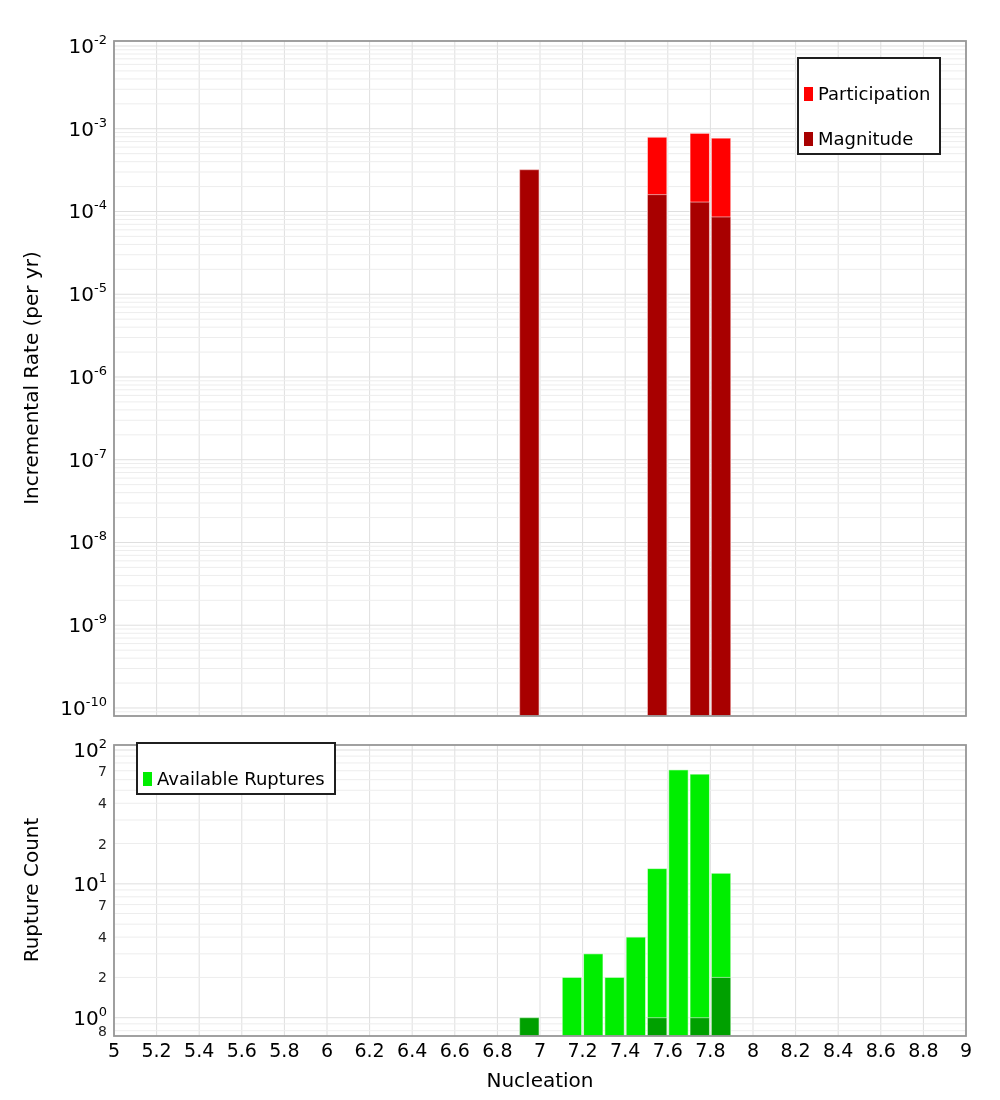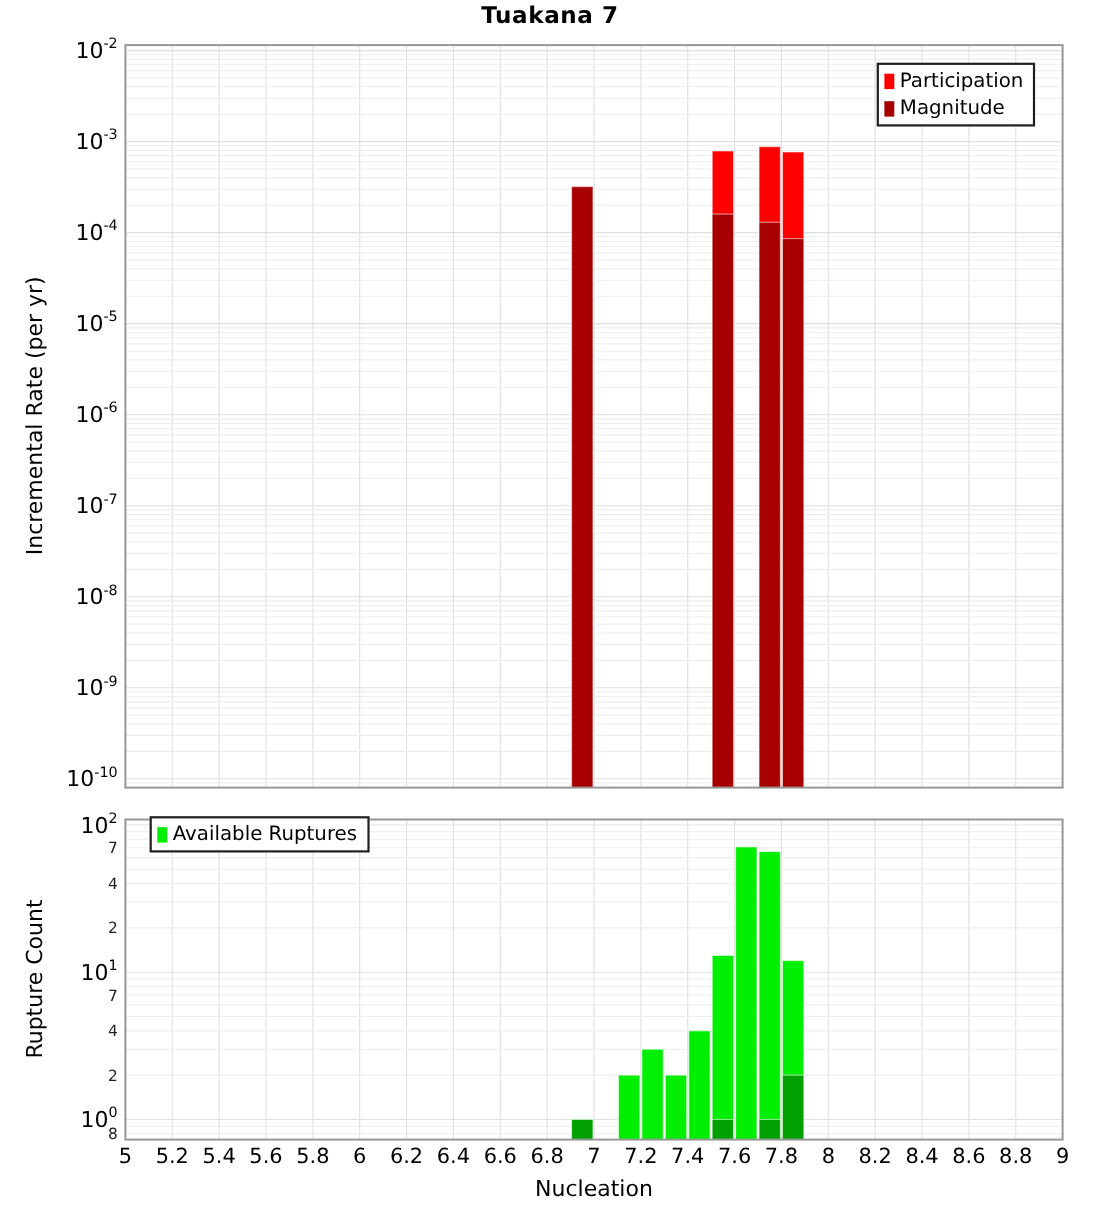--- a/index.html
+++ b/index.html
@@ -10,21 +10,21 @@
               font-size:21px;font-weight:bold;letter-spacing:0.5px;}
   .ylabel{position:absolute;white-space:nowrap;font-size:20px;
           transform:translate(-50%,-50%) rotate(-90deg);}
   #ylabel-top{left:31px;top:378px;}
   #ylabel-bottom{left:31px;top:890px;}
   .xlabel{position:absolute;left:114px;top:1068px;width:852px;text-align:center;font-size:20px;}
   .legend{position:absolute;background:#fff;border:2px solid #1f1f1f;
           padding:2px 9px 2px 5px;display:flex;flex-direction:column;}
   #legend-top{left:797px;top:57px;}
   #legend-bottom{left:136px;top:742px;justify-content:space-between;}
-  .legend-item{display:flex;align-items:center;gap:5px;font-size:18px;line-height:25px;}
+  .legend-item{display:flex;align-items:center;gap:5px;font-size:18px;line-height:25px;margin-top:20px;}
   .swatch{display:inline-block;width:9px;height:14px;flex:0 0 9px;}
 </style>
 </head>
 <body>
 
 <div class="figure">
 
   <svg id="charts" width="1000" height="1100">
       <g>
         <rect x="114" y="41" width="852" height="675" fill="#ffffff"></rect>
@@ -248,21 +248,20 @@
         <text x="710.4" y="1057" text-anchor="middle" font-size="19" fill="#000000">7.8</text>
         <text x="753" y="1057" text-anchor="middle" font-size="19" fill="#000000">8</text>
         <text x="795.5999999999998" y="1057" text-anchor="middle" font-size="19" fill="#000000">8.2</text>
         <text x="838.2" y="1057" text-anchor="middle" font-size="19" fill="#000000">8.4</text>
         <text x="880.8" y="1057" text-anchor="middle" font-size="19" fill="#000000">8.6</text>
         <text x="923.4000000000002" y="1057" text-anchor="middle" font-size="19" fill="#000000">8.8</text>
         <text x="966" y="1057" text-anchor="middle" font-size="19" fill="#000000">9</text>
       </g>
     </svg>
 
-  <div class="page-title">Tuakana 7</div>
 
   <div class="ylabel" id="ylabel-top">Incremental Rate (per yr)</div>
   <div class="ylabel" id="ylabel-bottom">Rupture Count</div>
   <div class="xlabel">Nucleation</div>
 
   <div class="legend" id="legend-top">
     <div class="legend-item">
       <span class="swatch" style="background: rgb(255, 0, 0);"></span>
       <span>Participation</span>
     </div>

